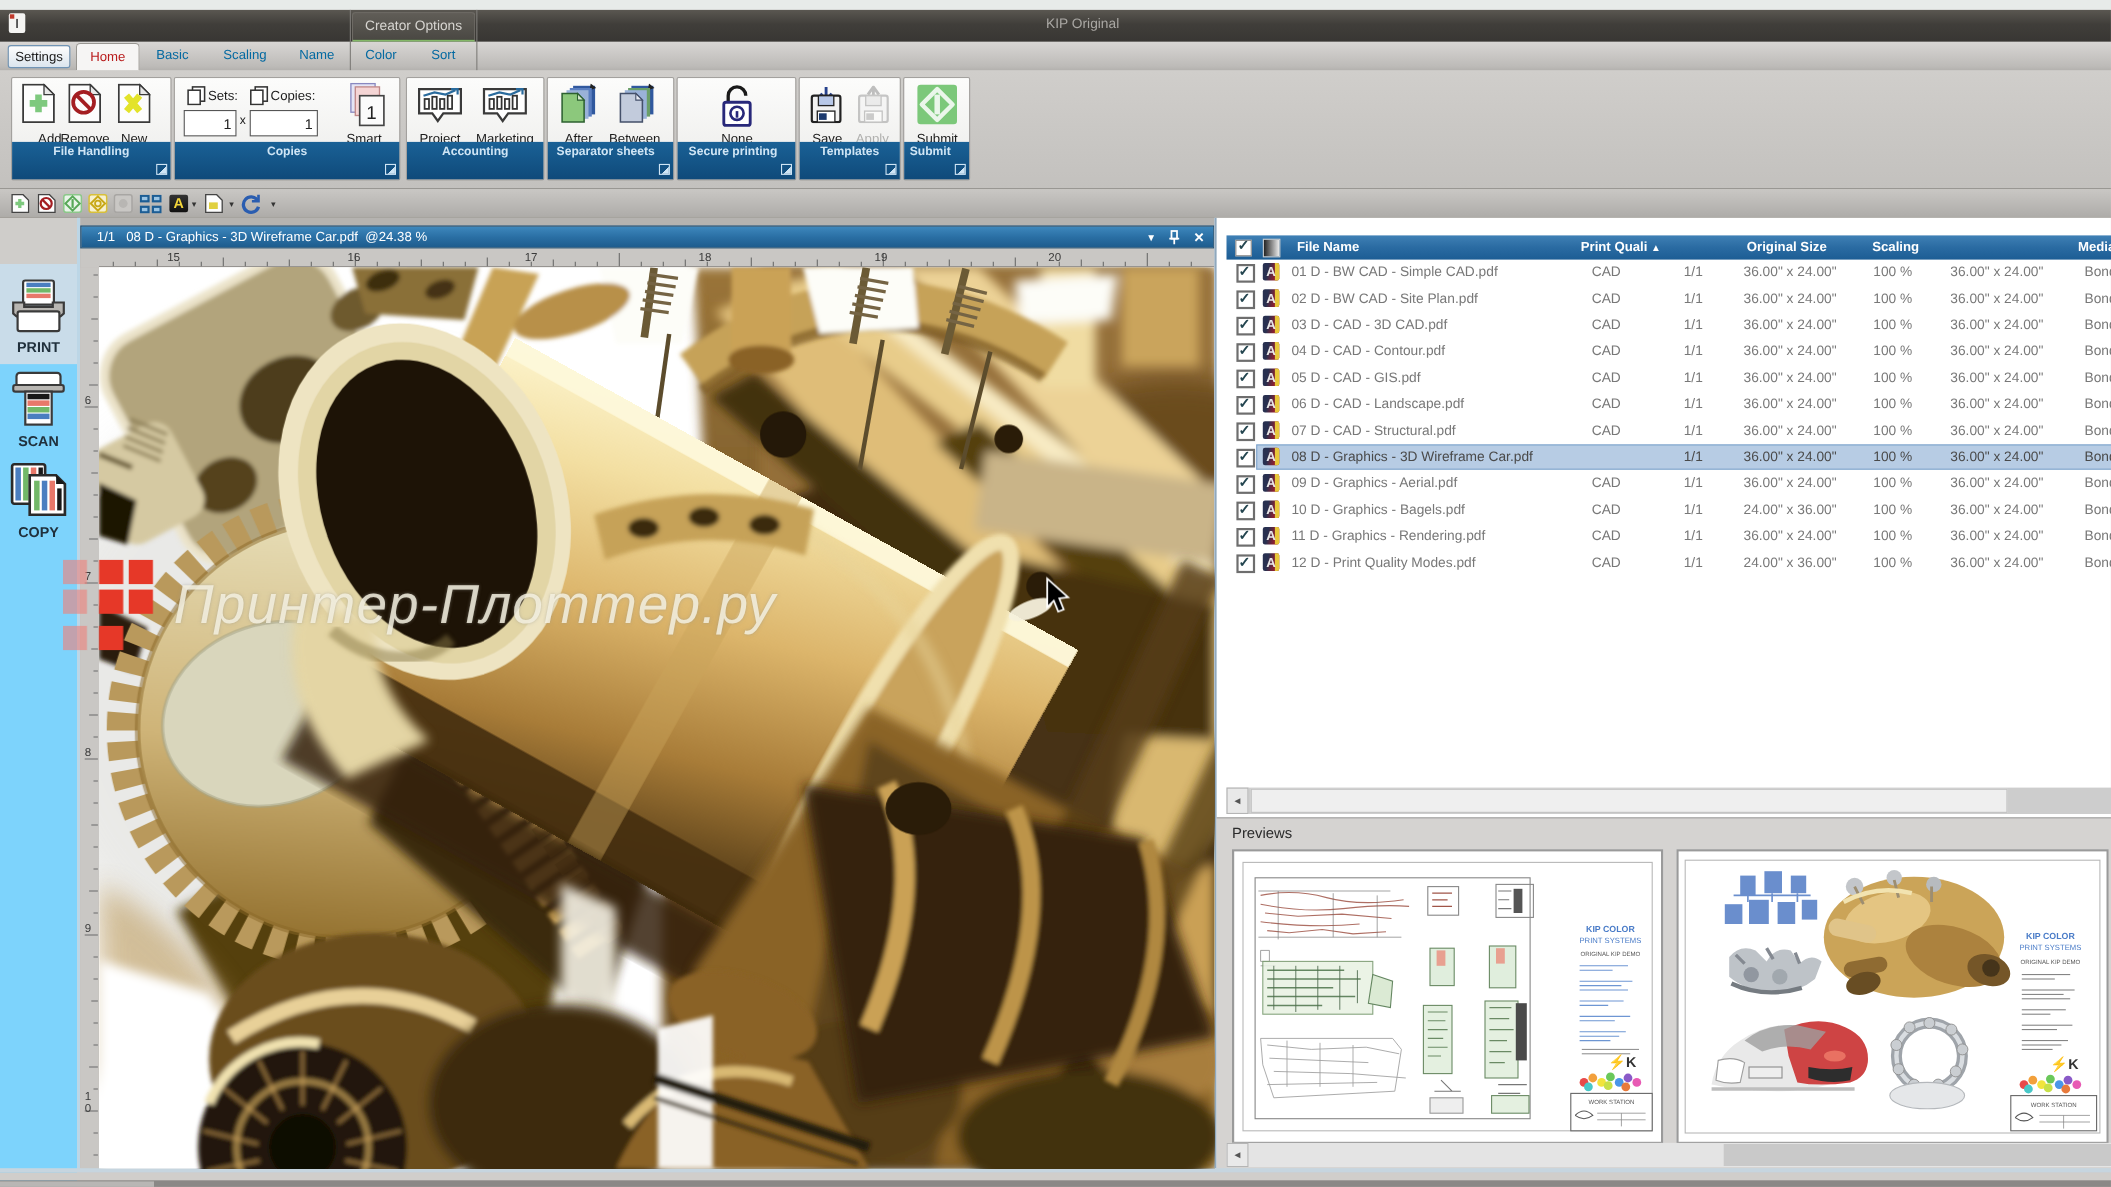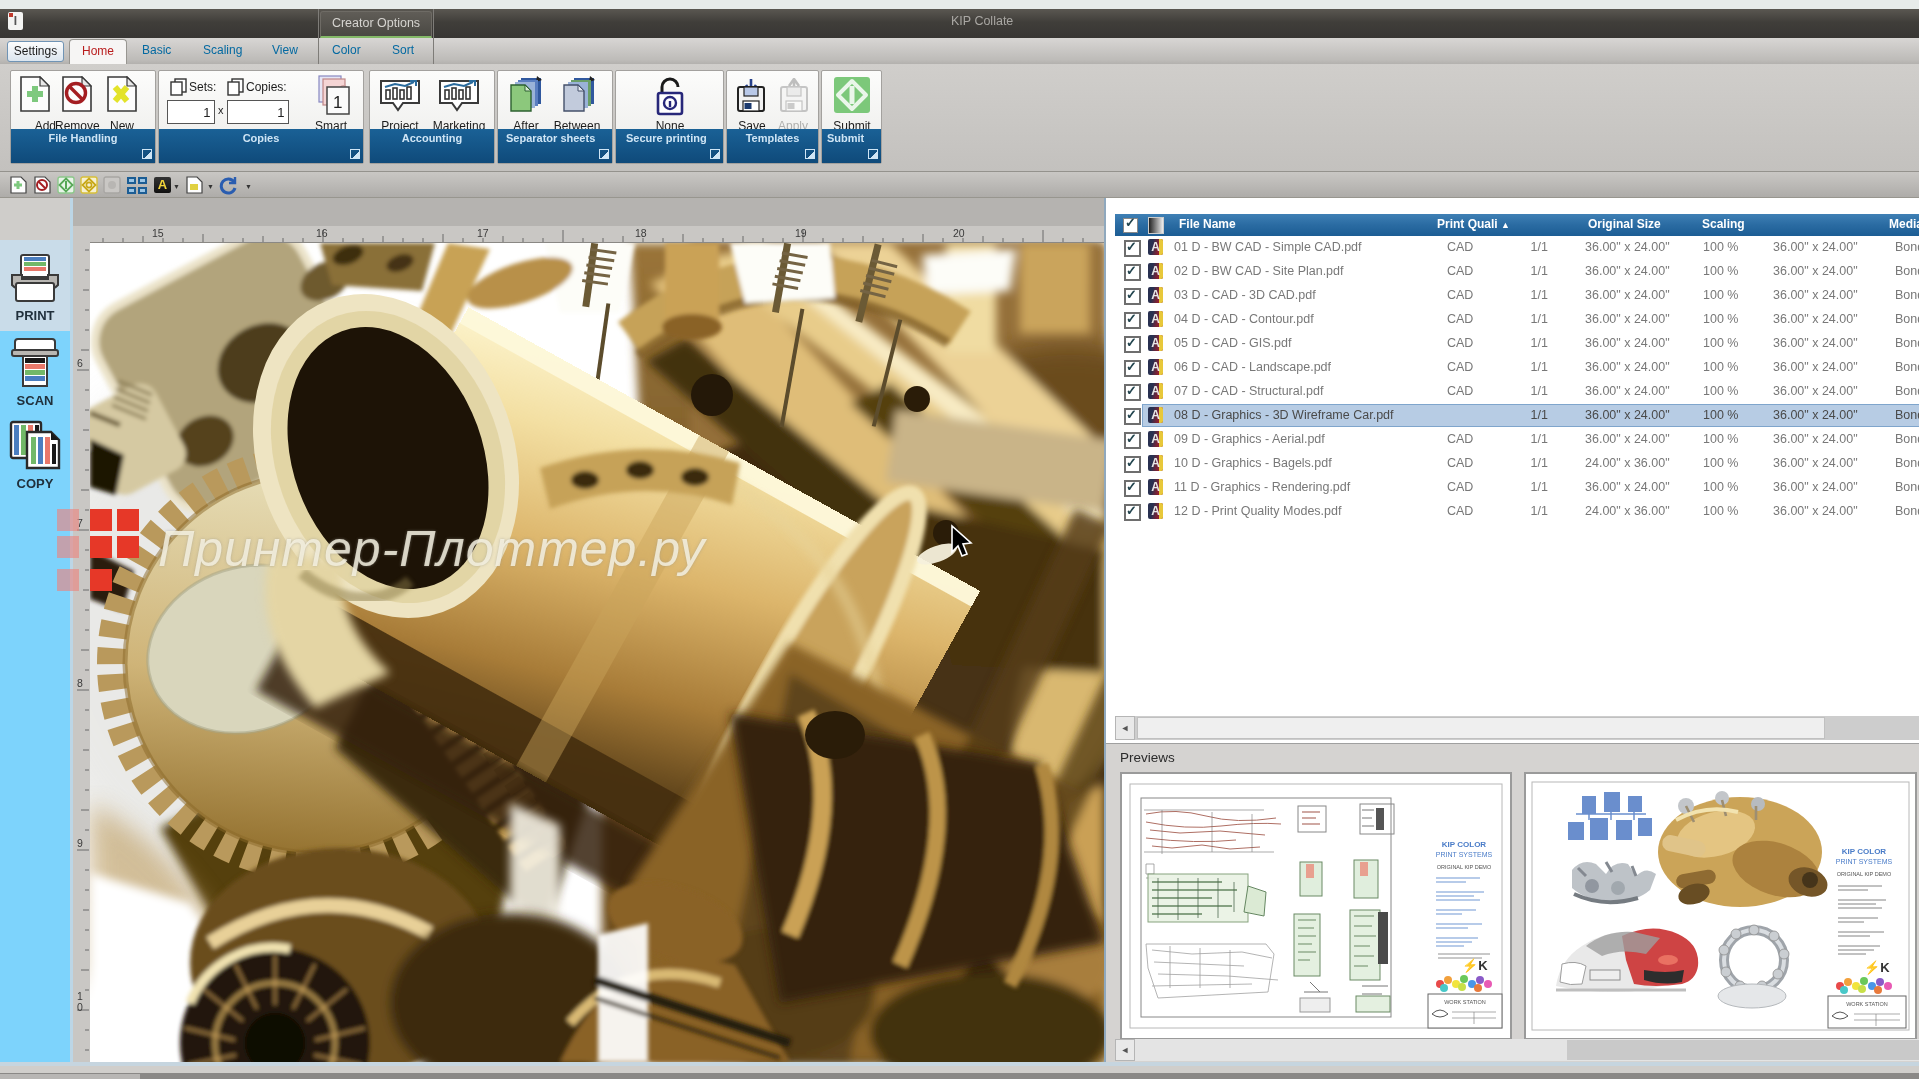--- a/index.html
+++ b/index.html
@@ -86,29 +86,29 @@
   #bot1{left:0;top:1062px;width:1919px;height:4px;background:#c6d5df;}
   #bot2{left:0;top:1066px;width:1919px;height:7px;background:#d0cecb;}
   #bot3{left:0;top:1073px;width:1919px;height:6px;background:#8a8886;}
 </style></head>
 <body>
 <div id="page">
   <div class="abs" id="strip0"></div>
   <div class="abs" id="titlebar"></div>
   <div class="abs" id="appicon">I</div>
   <div class="abs" id="creatoroptions">Creator Options</div>
-  <div class="abs" id="kiptitle">KIP Collate</div>
+  <div class="abs" id="kiptitle">KIP Original</div>
   <div class="abs" id="tabrow"></div>
   <div class="abs vsep" style="left:318px;"></div>
   <div class="abs vsep" style="left:433px;"></div>
   <div class="abs" id="tab-settings">Settings</div>
   <div class="abs" id="tab-home">Home</div>
   <div class="abs tab" style="left:142px;">Basic</div>
   <div class="abs tab" style="left:203px;">Scaling</div>
-  <div class="abs tab" style="left:272px;">View</div>
+  <div class="abs tab" style="left:272px;">Name</div>
   <div class="abs tab" style="left:332px;">Color</div>
   <div class="abs tab" style="left:392px;">Sort</div>
   <div class="abs" id="ribbon">
     <div class="group" style="left:10px;width:146px;">
       <svg class="abs" style="left:9px;top:5px;" width="30" height="36" viewBox="0 0 30 36">
         <path d="M1,1 h19 l9,9 v25 h-28 z" fill="#fdfdfd" stroke="#3a3a3a" stroke-width="1.6"></path>
         <path d="M20,1 l9,9 h-9 z" fill="#e8e8e8" stroke="#3a3a3a" stroke-width="1.2"></path>
         <path d="M15,10 v16 M7,18 h16" stroke="#7ec97e" stroke-width="6"></path>
       </svg>
       <div class="btxt" style="left:3px;top:49px;width:42px;text-align:right;">Add</div>
@@ -322,20 +322,28 @@
       <path d="M42,12 l8,8 h-8 z" fill="#181818"></path>
       <rect x="22" y="17" width="5" height="27" fill="#72b868"></rect>
       <rect x="29" y="17" width="5" height="27" fill="#4a7ec0"></rect>
       <rect x="36" y="17" width="5" height="27" fill="#e8786a"></rect>
       <rect x="43" y="24" width="4" height="20" fill="#181818"></rect>
     </svg>
     <div class="sblabel" style="top:236px;">COPY</div>
   </div>
   <div class="abs" id="bluestrip"></div>
   <div class="abs" id="canvaspanel">
+    <div class="abs" id="canvtitle"><span style="margin-left:14px;">1/1&nbsp;&nbsp; 08 D - Graphics - 3D Wireframe Car.pdf&nbsp; @24.38 %</span>
+      <span style="position:absolute;right:52px;top:1px;font-size:9px;">▼</span>
+      <svg style="position:absolute;right:30px;top:3px;" width="11" height="14" viewBox="0 0 11 14">
+        <rect x="3" y="1" width="5" height="7" fill="none" stroke="#fff" stroke-width="1.6"></rect>
+        <path d="M1,8 h9 M5.5,8 v5" stroke="#fff" stroke-width="1.6"></path>
+        </svg>
+      <span style="position:absolute;right:8px;top:1px;font-size:12px;font-weight:bold;">✕</span>
+    </div>
     <div class="abs" id="rulcorner"></div>
     <div class="abs" id="hruler">
       <svg width="1014" height="17" viewBox="0 0 1014 17">
         <g stroke="#6a6a6a" stroke-width="1">
           <path d="M13,12 V16 M33,12 V16 M53,10 V16 M73,12 V16 M93,12 V16 M113,8 V16 M133,12 V16 M153,12 V16 M173,10 V16 M193,12 V16 M213,12 V16"></path>
           <path d="M233,4 V16 M253,12 V16 M273,12 V16 M293,10 V16 M313,12 V16 M333,12 V16 M353,8 V16 M373,12 V16 M393,12 V16 M413,10 V16 M433,12 V16 M453,12 V16"></path>
           <path d="M473,4 V16 M493,12 V16 M513,12 V16 M533,10 V16 M553,12 V16 M573,12 V16 M593,8 V16 M613,12 V16 M633,12 V16 M653,10 V16 M673,12 V16 M693,12 V16"></path>
           <path d="M713,4 V16 M733,12 V16 M753,12 V16 M773,10 V16 M793,12 V16 M813,12 V16 M833,8 V16 M853,12 V16 M873,12 V16 M893,10 V16 M913,12 V16 M933,12 V16"></path>
           <path d="M953,4 V16 M973,12 V16 M993,12 V16"></path>
         </g>

